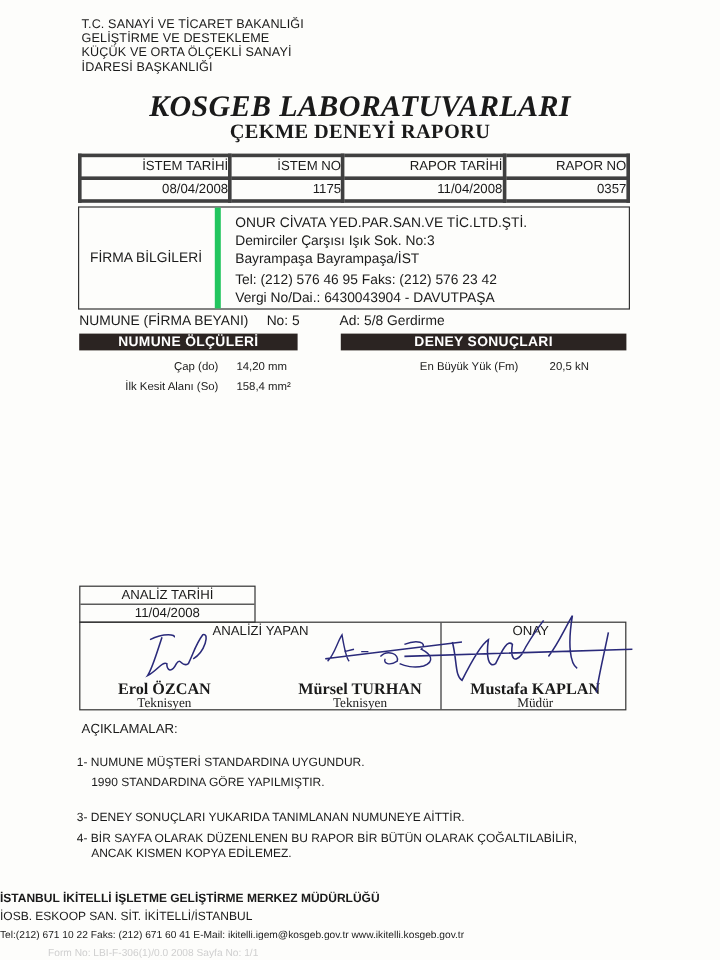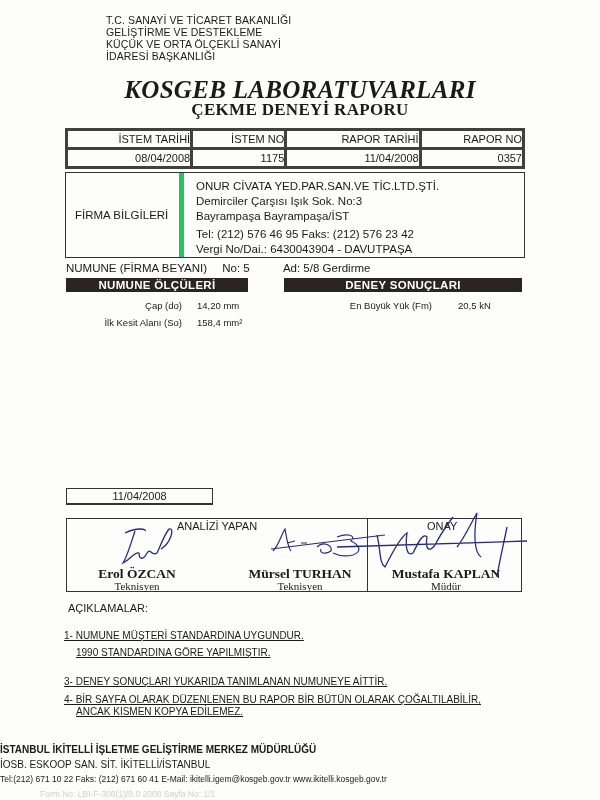--- a/index.html
+++ b/index.html
@@ -2,21 +2,21 @@
 <html><head>
 <meta charset="utf-8">
 <style>
   html, body { margin:0; padding:0; }
   body {
     width:600px; height:800px; background:#fdfdfb; position:relative; overflow:hidden;
     font-family:"Liberation Sans", sans-serif; color:#1a1a1a;
   }
   .abs { position:absolute; }
   .ministry { left:68px; top:14px; font-size:10.5px; line-height:12px; letter-spacing:0.1px; }
-  .ministry div { white-space:nowrap;margin-left:38px; }
+  .ministry div { white-space:nowrap; }
   .title { left:0; width:600px; top:76px; text-align:center; font-family:"Liberation Serif", serif;
     font-style:italic; font-weight:bold; font-size:25px; letter-spacing:0.3px; }
   .subtitle { left:0; width:600px; top:100px; text-align:center; font-family:"Liberation Serif", serif;
     font-weight:bold; font-size:17px; letter-spacing:0.3px; }
   table.req { position:absolute; left:65px; top:128px; width:460px; border-collapse:collapse; }
   table.req td { border:3px solid #404040; text-align:right; font-size:11px; height:16px; padding:0; }
   .firma { position:absolute; left:65px; top:172px; width:458px; height:84px; border:1px solid #333; }
   .firma .lbl { position:absolute; left:0; top:0; width:118px; height:84px; border-right:5px solid #22c55e;
     display:flex; align-items:center; padding-left:9px; box-sizing:border-box; font-size:11.5px; }
   .firma .info { position:absolute; left:130px; top:6px; font-size:11.5px; line-height:15px; }
@@ -32,21 +32,21 @@
   .box-date { position:absolute; left:66px; top:488px; width:145px; border:1px solid #333; }
   .box-date div { text-align:center; font-size:11px; height:14px; line-height:14px; }
   .box-date div:first-child { border-bottom:1px solid #333; }
   .sig { position:absolute; left:66px; top:518px; width:454px; height:72px; border:1px solid #333; }
   .sig .divider { position:absolute; left:300px; top:0; width:1px; height:72px; background:#333; }
   .sig .hdr { position:absolute; top:1px; font-size:11px; }
   .person { position:absolute; text-align:center; font-family:"Liberation Serif", serif; }
   .person .n { font-weight:bold; font-size:13.5px; line-height:14px; white-space:nowrap; }
   .person .r { font-size:11px; line-height:11px; }
   .notes { left:68px; top:602px; font-size:11px; }
-  .list { position:absolute; left:64px; font-size:10px; line-height:12px;text-decoration:underline; }
+  .list { position:absolute; left:64px; font-size:10px; line-height:12px; }
   .list .ind { padding-left:12px; }
   .footer { left:0; width:600px; white-space:nowrap; }
   .f1 { top:744px; font-weight:bold; font-size:10px; }
   .f2 { top:759px; font-size:10px; }
   .f3 { top:774px; font-size:8.5px; }
   .f4 { top:789px; font-size:8.5px; color:#cfcfcf;padding-left:40px; }
   svg.sg { position:absolute; overflow:visible; }
 </style>
 </head>
 <body>
@@ -102,20 +102,21 @@
   <div class="v" style="left:197px;top:300px">14,20  mm</div>
   <div class="k" style="left:62px;top:317px">İlk Kesit Alanı (So)</div>
   <div class="v" style="left:197px;top:317px">158,4  mm²</div>
 </div>
 <div class="meas">
   <div class="k" style="left:312px;top:300px;width:120px">En Büyük Yük (Fm)</div>
   <div class="v" style="left:458px;top:300px">20,5  kN</div>
 </div>
 
 <div class="box-date">
+  <div>ANALİZ TARİHİ</div>
   <div>11/04/2008</div>
 </div>
 
 <div class="sig">
   <div class="divider"></div>
   <div class="hdr" style="left:110px">ANALİZİ YAPAN</div>
   <div class="hdr" style="left:360px">ONAY</div>
 
   <div class="person" style="left:10px;top:48px;width:120px">
     <div class="n">Erol ÖZCAN</div>

